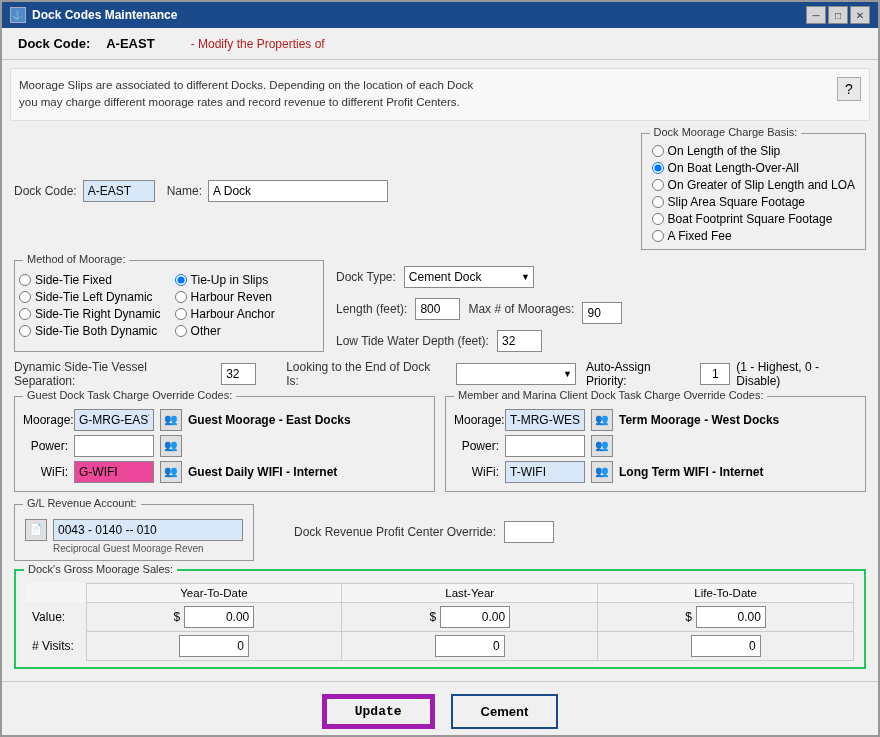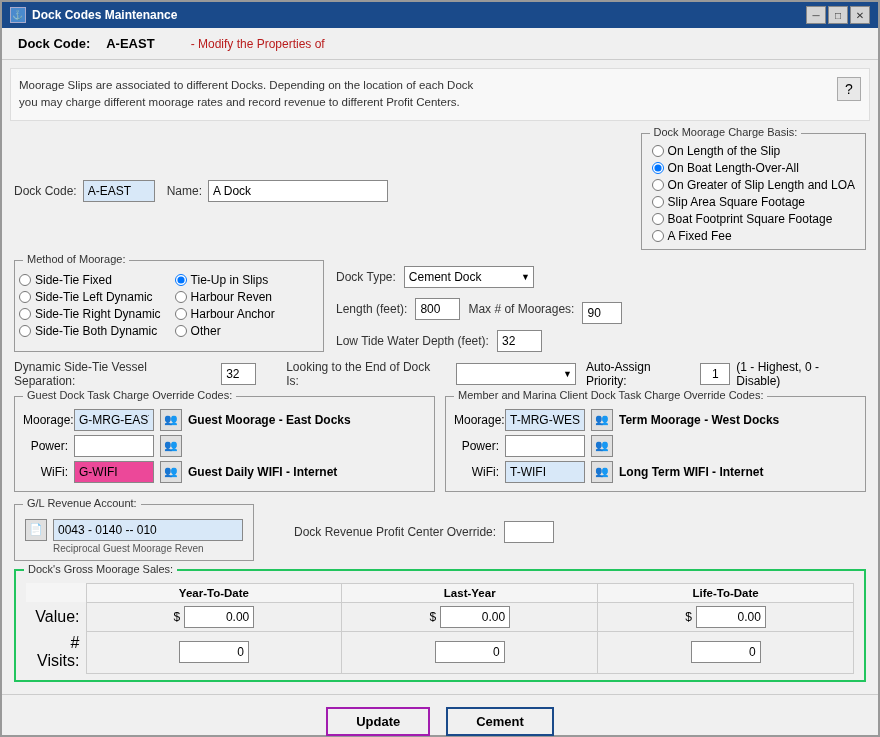--- a/index.html
+++ b/index.html
@@ -46,27 +46,27 @@
     .lookup-btn { width: 22px; height: 22px; border: 1px solid #888; background: #e0e0e0; cursor: pointer; display: flex; align-items: center; justify-content: center; font-size: 11px; }
     .task-desc { font-size: 12px; font-weight: bold; }
     .two-override { display: flex; gap: 10px; }
     .gl-section { border: 1px solid #999; padding: 6px 10px; position: relative; display: inline-block; min-width: 240px; }
     .gl-row { display: flex; align-items: center; gap: 6px; }
     .gl-input { border: 1px solid #888; background: white; padding: 2px 4px; height: 22px; font-size: 12px; width: 190px; }
     .gl-sub { font-size: 10px; color: #555; margin-top: 2px; margin-left: 28px; }
     .profit-row { display: flex; align-items: center; gap: 8px; margin-left: 20px; }
     .sales-section { border: 2px solid #22c55e; padding: 6px 10px; position: relative; margin-bottom: 8px; }
     .sales-table { width: 100%; border-collapse: collapse; margin-top: 6px; }
-    .sales-table th { border: 1px solid #ccc; background: #f5f5f5; padding: 3px 8px; text-align: center; font-weight: bold; font-size: 11.5px; }
+    .sales-table th { border: 1px solid #ccc; background: #f5f5f5; padding: 3px 8px; text-align: center; font-weight: normal; font-size: 11.5px; }
     .sales-table td { border: 1px solid #ccc; padding: 3px 6px; text-align: center; font-size: 12px; }
-    .sales-table .row-label { text-align: right; font-size: 16px; border: none; padding-right: 6px; }
+    .sales-table .row-label { text-align: left; font-size: 12px; border: none; padding-right: 6px; }
     .num-input { border: 1px solid #888; background: white; padding: 2px 4px; height: 22px; font-size: 12px; text-align: right; width: 70px; }
     .footer-btns { display: flex; justify-content: center; gap: 16px; padding: 12px; border-top: 1px solid #ccc; }
     .btn { padding: 5px 28px; border: 2px solid #1a4a8a; background: #f0f0f0; font-size: 13px; cursor: pointer; font-weight: bold; }
-    .btn-primary { border: 2px solid #a21caf; }
+    .btn-primary { border: 5px solid #a21caf; font-family: Liberation Mono, monospace; }
     .dollar-cell { display: flex; align-items: center; gap: 4px; justify-content: center; }
     .dynamic-row { display: flex; align-items: center; gap: 10px; margin-bottom: 8px; }
     .looking-wrapper { position: relative; display: inline-block; }
     .looking-select { border: 1px solid #888; background: white; padding: 2px 4px; height: 22px; font-size: 12px; width: 120px; appearance: none; }
     .looking-wrapper::after { content: '▼'; position: absolute; right: 4px; top: 50%; transform: translateY(-50%); font-size: 9px; pointer-events: none; }
     .auto-assign { display: flex; align-items: center; gap: 6px; font-size: 12px; }
     .priority-input { border: 1px solid #888; background: white; padding: 2px 4px; height: 22px; font-size: 12px; width: 30px; text-align: center; }
   </style>
 </head>
 <body>

